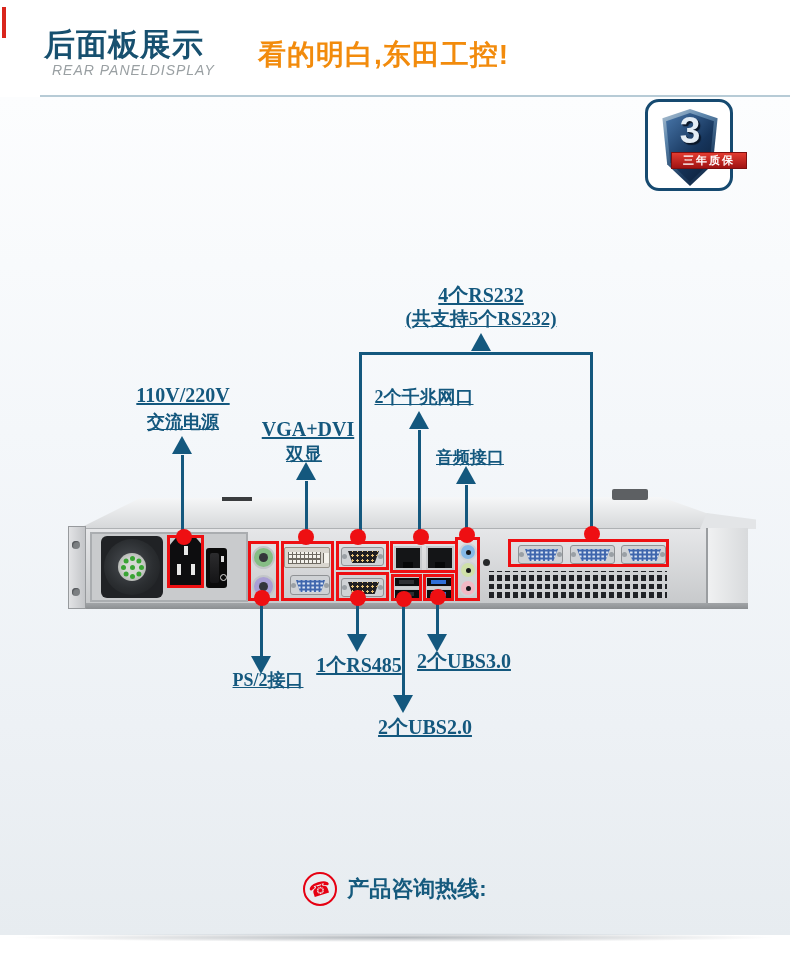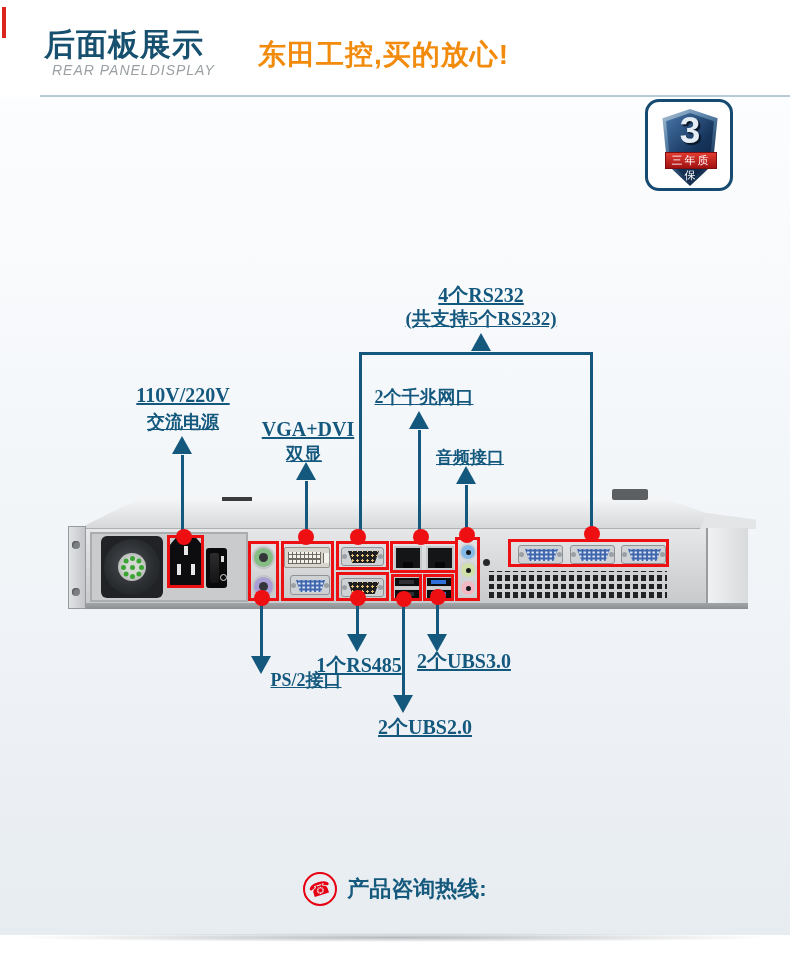--- a/index.html
+++ b/index.html
@@ -48,23 +48,23 @@
       border:3px solid var(--badge_navy);border-radius:14px;box-sizing:border-box;}
   .shield{position:absolute;left:12px;top:7px;width:60px;height:77px;
       clip-path:polygon(50% 0%,96% 12%,88% 72%,50% 100%,12% 72%,4% 12%);
       background:linear-gradient(145deg,#b9c9d6 0%,#5e87ad 30%,#1d3c60 70%,#0e1f36 100%);}
   .shield-inner{position:absolute;left:4px;top:4px;width:52px;height:69px;
       clip-path:polygon(50% 0%,96% 12%,88% 72%,50% 100%,12% 72%,4% 12%);
       background:linear-gradient(135deg,#4a79ad 0%,#16355c 55%,#0b1c33 100%);}
   .badge-num{position:absolute;left:12px;top:8px;width:60px;text-align:center;
       font-size:37px;font-weight:800;color:#e4edf5;
       text-shadow:1px 1px 0 #0a1729,2px 2px 1px #0a1729;}
-  .ribbon{position:absolute;left:17px;top:50px;width:52px;height:17px;box-sizing:border-box;
+  .ribbon{position:absolute;left:23px;top:50px;width:76px;height:17px;box-sizing:border-box;
       background:linear-gradient(#e23b30,#a01313);border:1px solid #7e0e0e;color:#fff;
-      font-size:11px;font-weight:400;letter-spacing:2px;text-align:center;line-height:15px;}
+      font-size:11px;font-weight:700;letter-spacing:2px;text-align:center;line-height:15px;}
 
   
   .co{position:absolute;transform:translateX(-50%);white-space:nowrap;font-weight:700;
       color:var(--callout_blue);font-family:"Liberation Serif","DejaVu Serif",serif;text-decoration:underline;}
   .fs20{font-size:20px;} .fs19{font-size:19px;} .fs18{font-size:18px;} .fs17{font-size:17px;}
 
   
   .cl{position:absolute;background:var(--callout_blue);}
   .ah{position:absolute;width:0;height:0;border-left:10px solid transparent;
       border-right:10px solid transparent;}
@@ -167,21 +167,21 @@
   .hot-number{font-size:27px;font-weight:800;color:var(--hotline_blue);letter-spacing:.5px;}
 </style>
 </head>
 <body>
 
 <div id="app">
 
   <div class="red-dash"></div>
   <div class="page-title">后面板展示</div>
   <div class="page-sub">REAR PANELDISPLAY</div>
-  <div class="slogan">东田工控,买的放心!</div>
+  <div class="slogan">看的明白,东田工控!</div>
   <div class="hrule"></div>
 
   <div class="band"></div>
 
 
   <div class="badge">
     <div class="shield">
         <div class="shield-inner"></div>
       </div>
     <div class="badge-num">3</div>
@@ -347,21 +347,21 @@
 
   <div class="layer">
     <div class="co fs20" style="left:481px;top:282px;">4个RS232</div>
     <div class="co fs19" style="left:481px;top:306px;">(共支持5个RS232)</div>
     <div class="co fs20" style="left:183px;top:384px;">110V/220V</div>
     <div class="co fs18" style="left:183px;top:410px;">交流电源</div>
     <div class="co fs20" style="left:308px;top:418px;">VGA+DVI</div>
     <div class="co fs18" style="left:304px;top:442px;">双显</div>
     <div class="co fs18" style="left:424px;top:385px;">2个千兆网口</div>
     <div class="co fs17" style="left:470px;top:446px;text-align:right;">音频接口</div>
-    <div class="co fs18" style="left:268px;top:668px;margin-left:38px;">PS/2接口</div>
+    <div class="co fs18" style="left:268px;top:668px;">PS/2接口</div>
     <div class="co fs20" style="left:359px;top:652px;">1个RS485</div>
     <div class="co fs20" style="left:464px;top:648px;">2个UBS3.0</div>
     <div class="co fs20" style="left:425px;top:714px;">2个UBS2.0</div>
   </div>
 
   <div class="hotline">
     <div class="phone-cir">
         <span>☎</span>
       </div>
     <span class="hot-label">产品咨询热线:</span>

